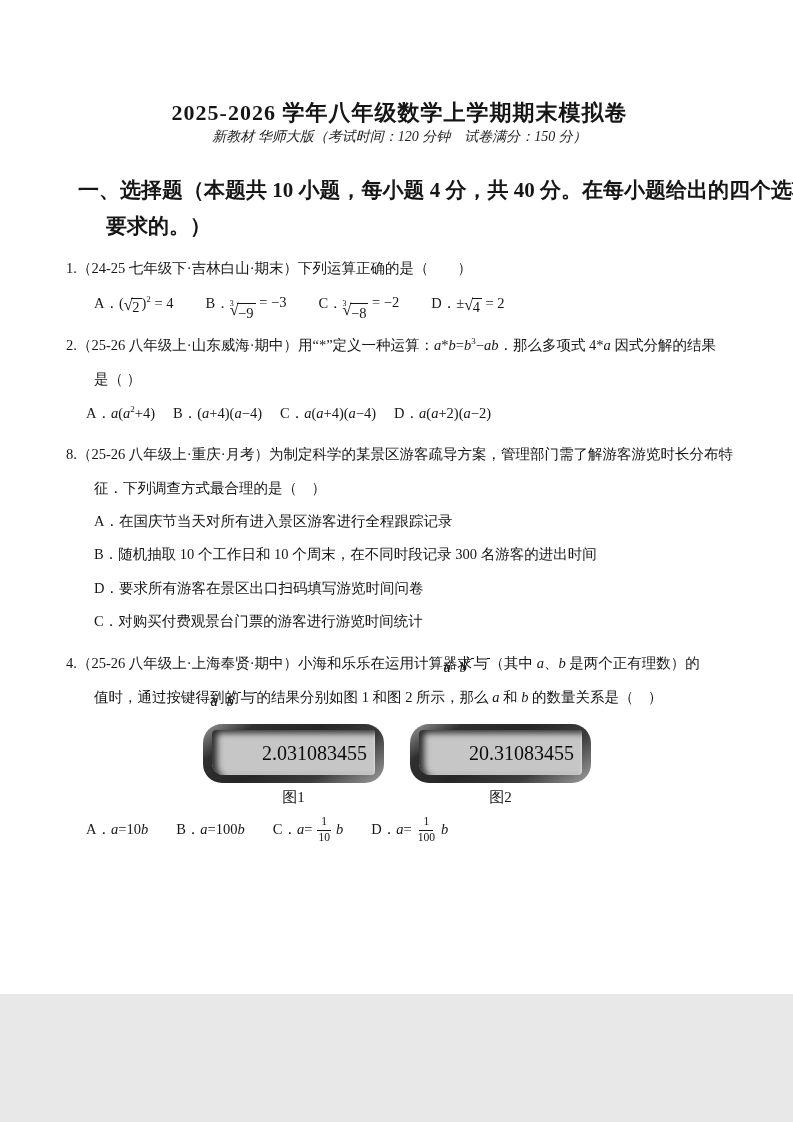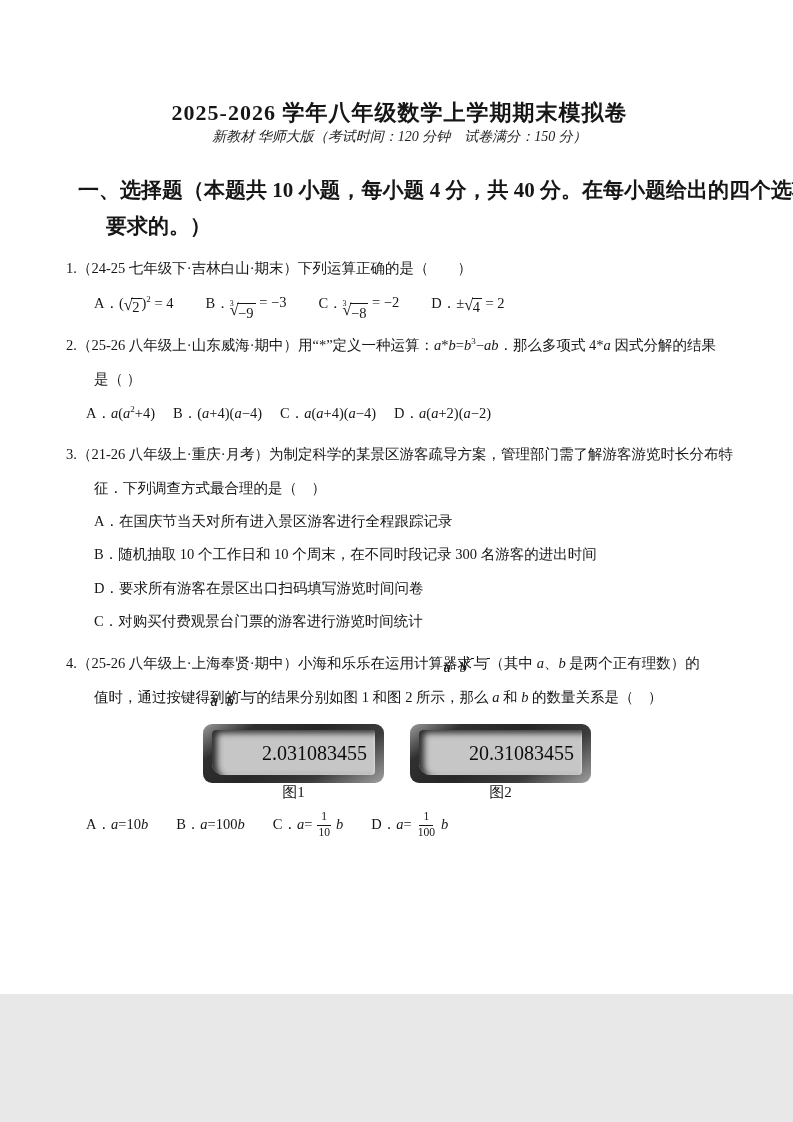--- a/index.html
+++ b/index.html
@@ -30,30 +30,30 @@
   .rad-sign { font-size:1.12em; line-height:0.95; }
   .radicand { border-top:1.2px solid currentColor; margin-left:-1.5px; padding:1.5px 2px 0 1px; line-height:1.05; }
   .frac { display:inline-flex; flex-direction:column; align-items:center; font-size:0.8em;
           line-height:1.25; vertical-align:middle; margin:0 2px; }
   .frac .num { border-bottom:1.2px solid currentColor; padding:0 4px; }
   .frac .den { padding:0 4px; }
   
   .figures { display:flex; gap:26px; margin:10px 0 2px 137px; }
   .fig { display:flex; flex-direction:column; align-items:center; }
   .calc {
-    width:181px; height:59px; border-radius:9px; padding:6px 9px 8px 9px;
+    width:181px; height:59px; border-radius:19px; padding:6px 9px 8px 9px;
     background:linear-gradient(145deg,#9a9a9a 0%,#303030 20%,#262626 45%,#3c3c3c 72%,#9f9f9f 100%);
   }
   .calc-screen {
     width:100%; height:100%; background:#c6c6c6; border-radius:4px 4px 4px 12px;
     box-shadow:inset 5px 3px 6px rgba(0,0,0,0.78), inset -1px -1px 2px rgba(255,255,255,0.5);
     display:flex; align-items:center; justify-content:flex-end;
     padding:2px 8px 0 0; font-size:20px; color:#0c0c0c;
   }
-  .fig-caption { font-size:15px; text-align:center; }
+  .fig-caption { font-size:15px; margin-top:5px; text-align:center; }
   .footer { position:absolute; left:0; right:0; top:1036px; text-align:center;
             font-size:12.5px; letter-spacing:1px; color:#222;text-decoration:underline; }
 </style>
 </head>
 <body>
 
 <div class="page">
 
   <div class="title">2025-2026 学年八年级数学上学期期末模拟卷</div>
   <div class="subtitle">新教材 华师大版（考试时间：120 分钟　试卷满分：150 分）</div>
@@ -76,21 +76,21 @@
 是（ ）</div>
     <div class="opt-row q2-opts">
       <span class="opt"><span>A．</span><span><i>a</i>(<i>a</i><sup>2</sup>+4)</span></span>
       <span class="opt"><span>B．</span><span>(<i>a</i>+4)(<i>a</i>−4)</span></span>
       <span class="opt"><span>C．</span><span><i>a</i>(<i>a</i>+4)(<i>a</i>−4)</span></span>
       <span class="opt"><span>D．</span><span><i>a</i>(<i>a</i>+2)(<i>a</i>−2)</span></span>
     </div>
   </div>
 
   <div class="question">
-    <div class="stem">3.（21-26 八年级上·重庆·月考）为制定科学的某景区游客疏导方案，管理部门需了解游客游览时长分布特
+    <div class="stem">8.（25-26 八年级上·重庆·月考）为制定科学的某景区游客疏导方案，管理部门需了解游客游览时长分布特
 征．下列调查方式最合理的是（　）</div>
     <div class="q3-opt"><span>A．</span><span>在国庆节当天对所有进入景区游客进行全程跟踪记录</span></div>
     <div class="q3-opt"><span>B．</span><span>随机抽取 10 个工作日和 10 个周末，在不同时段记录 300 名游客的进出时间</span></div>
     <div class="q3-opt"><span>D．</span><span>要求所有游客在景区出口扫码填写游览时间问卷</span></div>
     <div class="q3-opt"><span>C．</span><span>对购买付费观景台门票的游客进行游览时间统计</span></div>
   </div>
 
   <div class="question">
     <div class="stem">4.（25-26 八年级上·上海奉贤·期中）小海和乐乐在运用计算器求<span class="radical"><span class="rad-sign">√</span><span class="radicand"><i>a</i></span></span>与<span class="radical"><span class="rad-sign">√</span><span class="radicand"><i>b</i></span></span>（其中 <i>a</i>、<i>b</i> 是两个正有理数）的
 值时，通过按键得到的<span class="radical"><span class="rad-sign">√</span><span class="radicand"><i>a</i></span></span>与<span class="radical"><span class="rad-sign">√</span><span class="radicand"><i>b</i></span></span>的结果分别如图 1 和图 2 所示，那么 <i>a</i> 和 <i>b</i> 的数量关系是（　）</div>

